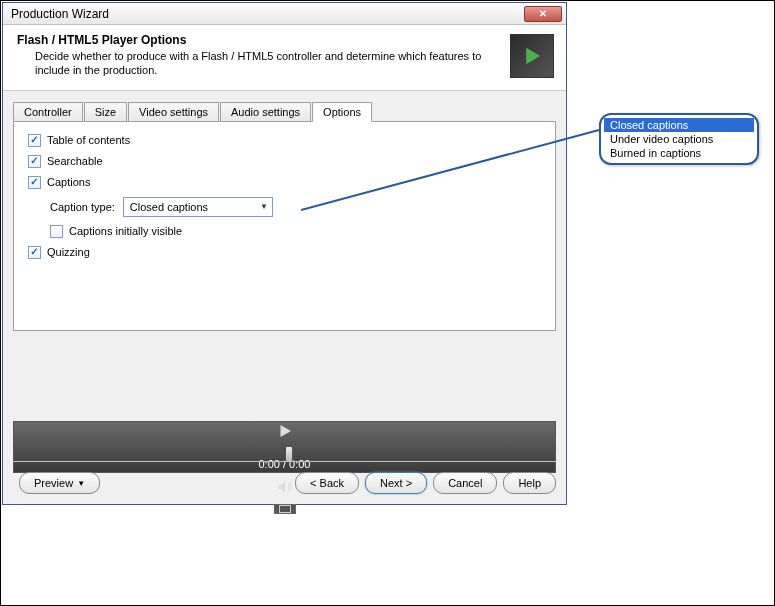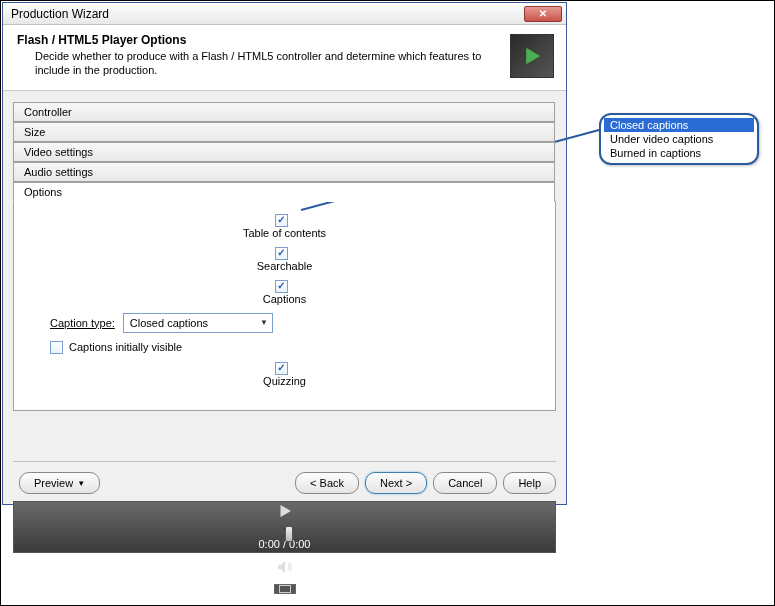--- a/index.html
+++ b/index.html
@@ -54,56 +54,56 @@
 .header-icon {
   width: 44px; height: 44px;
   background: linear-gradient(135deg, #2a2a2a, #555);
   border: 1px solid #333;
   display: flex; align-items: center; justify-content: center;
 }
 .header-icon svg { width: 28px; height: 28px; }
 
 .content { padding: 10px 10px 0 10px; }
 
-.tabstrip { display: flex; position: relative; top: 1px; z-index: 2; flex-direction: column; }
+.tabstrip { display: flex; position: relative; top: 1px; z-index: 2; }
 .tab {
   padding: 3px 10px;
   border: 1px solid #a0a0a0;
   background: linear-gradient(#f8f8f8, #e8e8e8);
   margin-right: 1px;
   font-size: 11px;
   cursor: pointer;
   border-bottom: 1px solid #a0a0a0;
 }
 .tab.active {
   background: #fff;
   border-bottom: 1px solid #fff;
 }
 .tabpanel {
   border: 1px solid #a0a0a0;
   background: #fff;
   padding: 12px 14px;
   height: 210px;
 }
 .chk-row {
-  display: flex; align-items: center; margin-bottom: 8px; flex-direction: column;
+  display: flex; align-items: center; margin-bottom: 8px;
 }
 .chk {
   width: 13px; height: 13px;
   border: 1px solid #7a9fcd;
   background: linear-gradient(#fff,#eaf2fb);
   margin-right: 6px;
   display: inline-flex; align-items: center; justify-content: center;
   cursor: pointer;
   font-size: 10px; color: #1a5fb4; font-weight: bold;
 }
 .chk.checked::after { content: "✓"; line-height: 1; }
 .chk-label { font-size: 11px; }
 .sub-row { margin-left: 22px; display: flex; align-items: center; margin-bottom: 8px; }
-.sub-label { margin-right: 8px; text-decoration: underline; }
+.sub-label { margin-right: 8px; }
 .dropdown {
   width: 150px; height: 20px;
   border: 1px solid #7a9fcd;
   background: #fff;
   display: flex; align-items: center; justify-content: space-between;
   padding: 0 4px 0 6px;
   cursor: pointer;
   font-size: 11px;
 }
 .dropdown .arrow { font-size: 8px; color: #333; }

